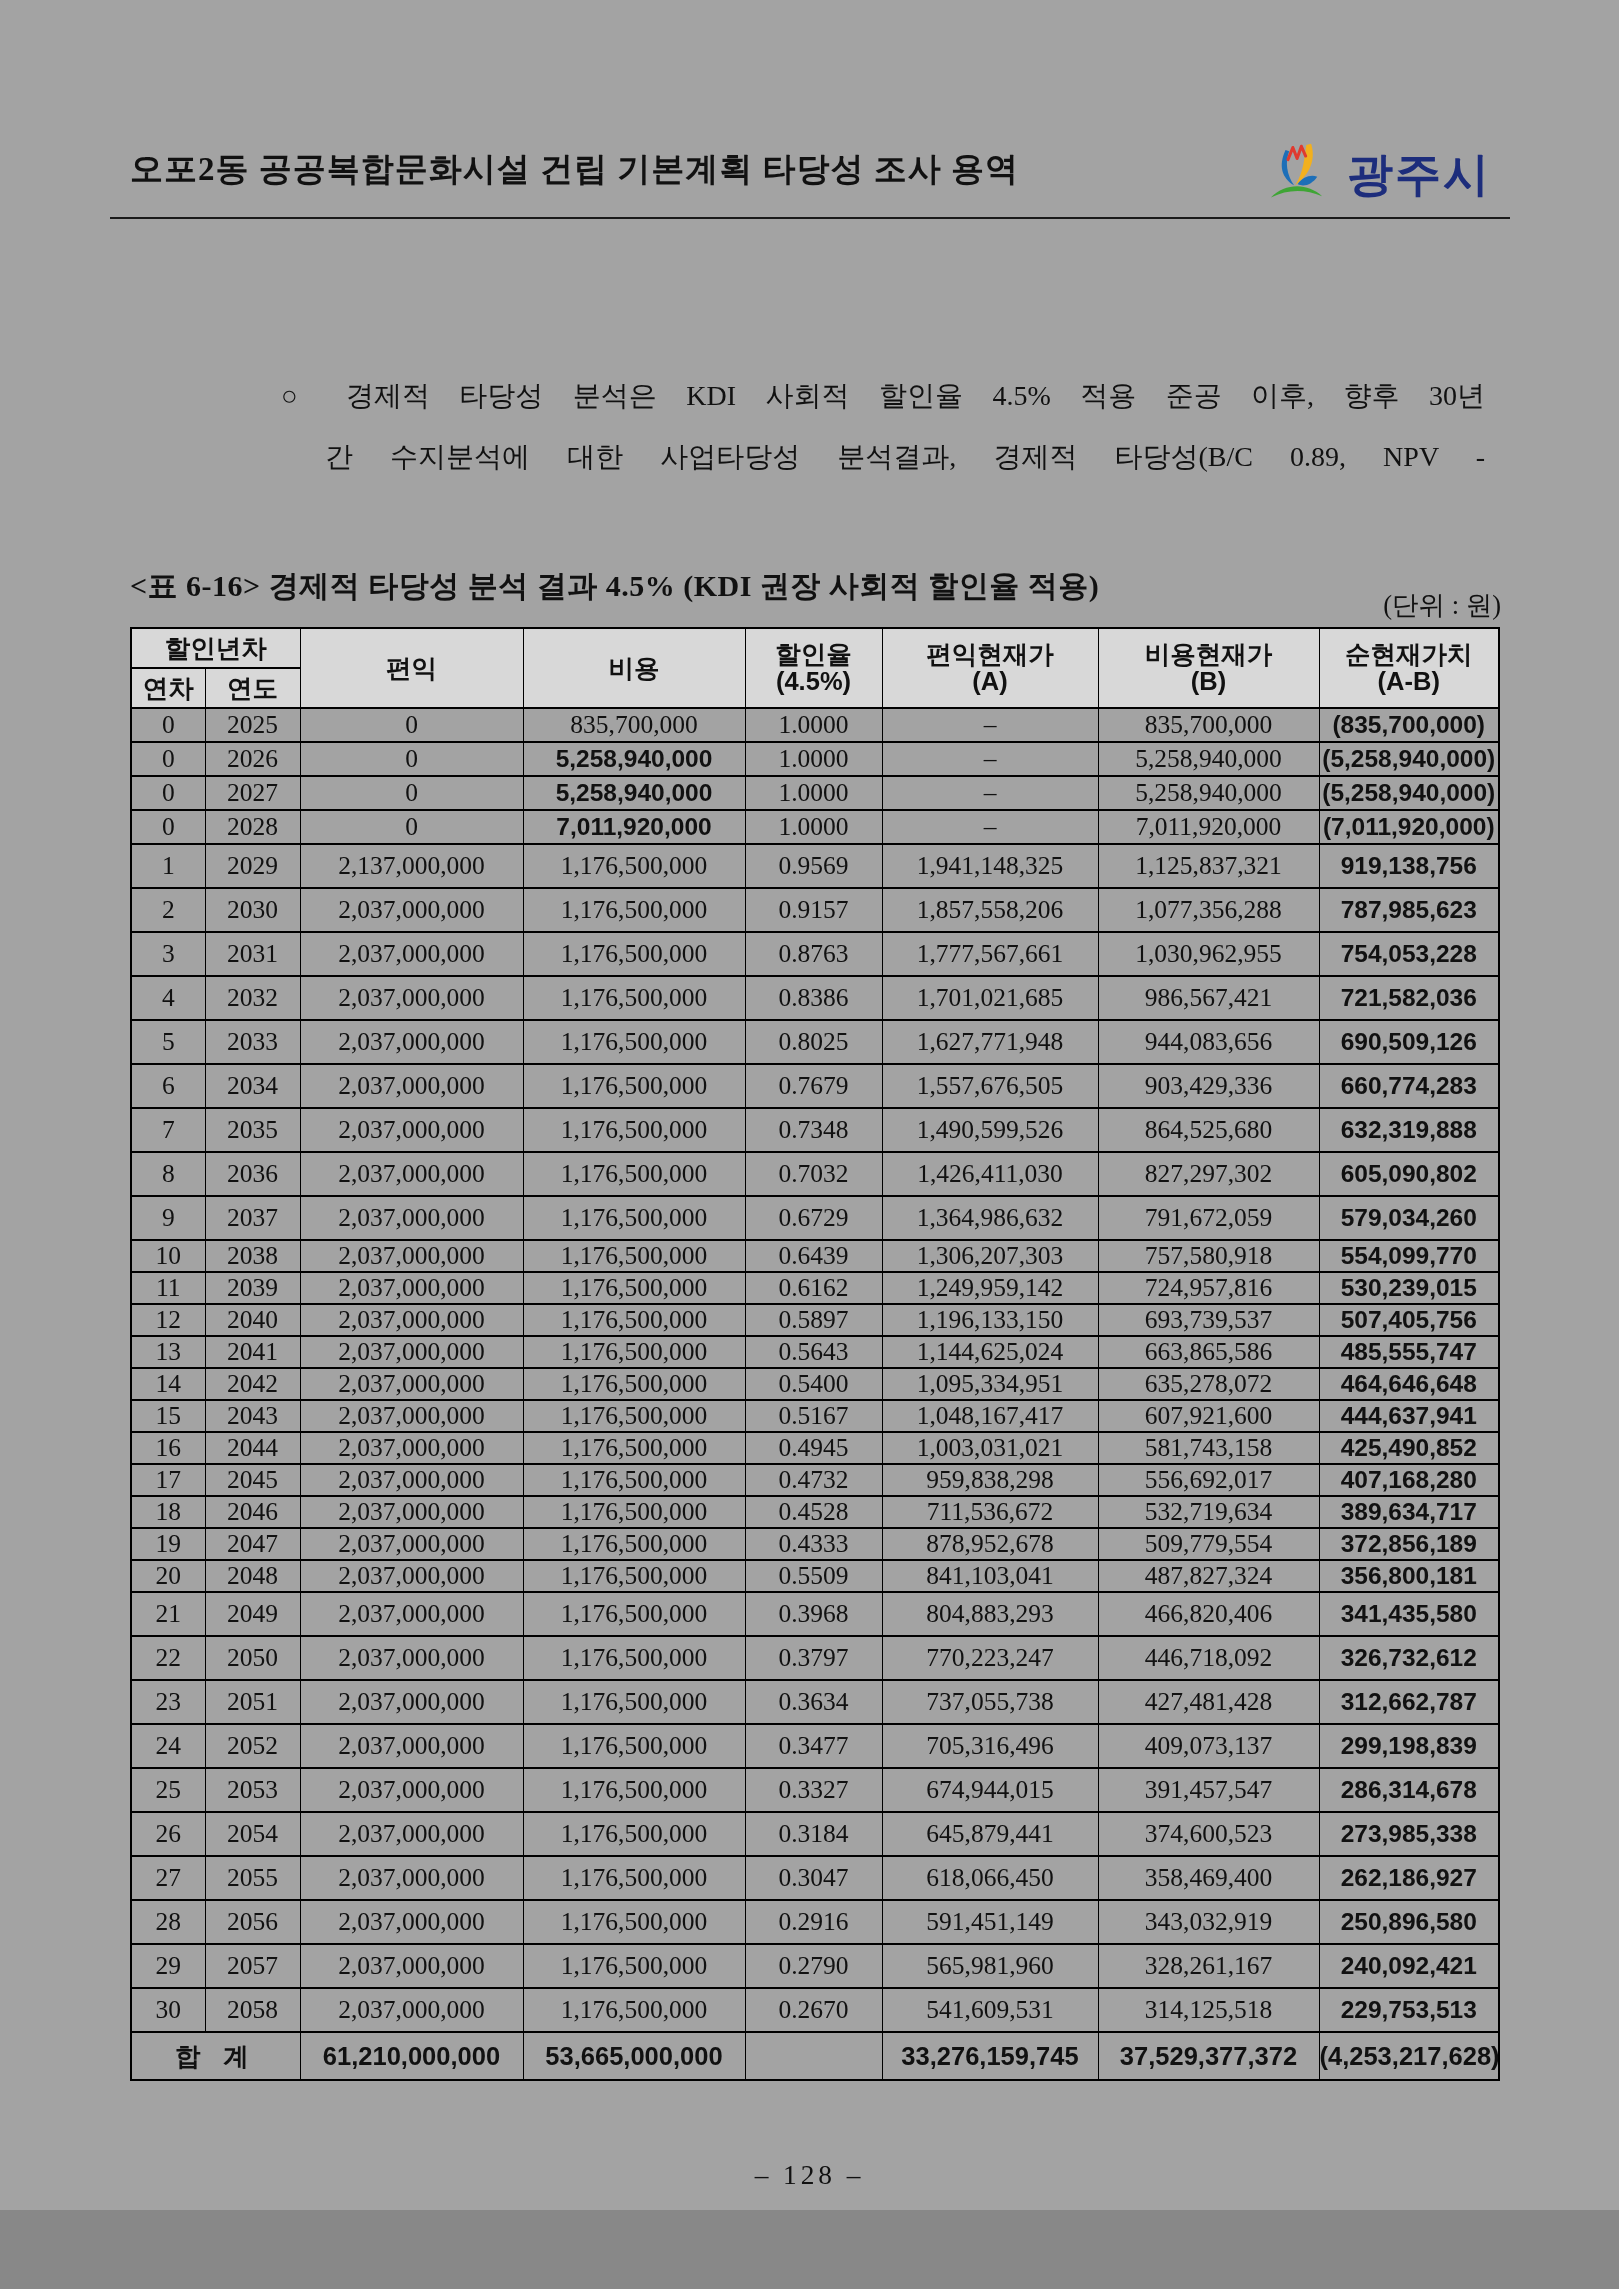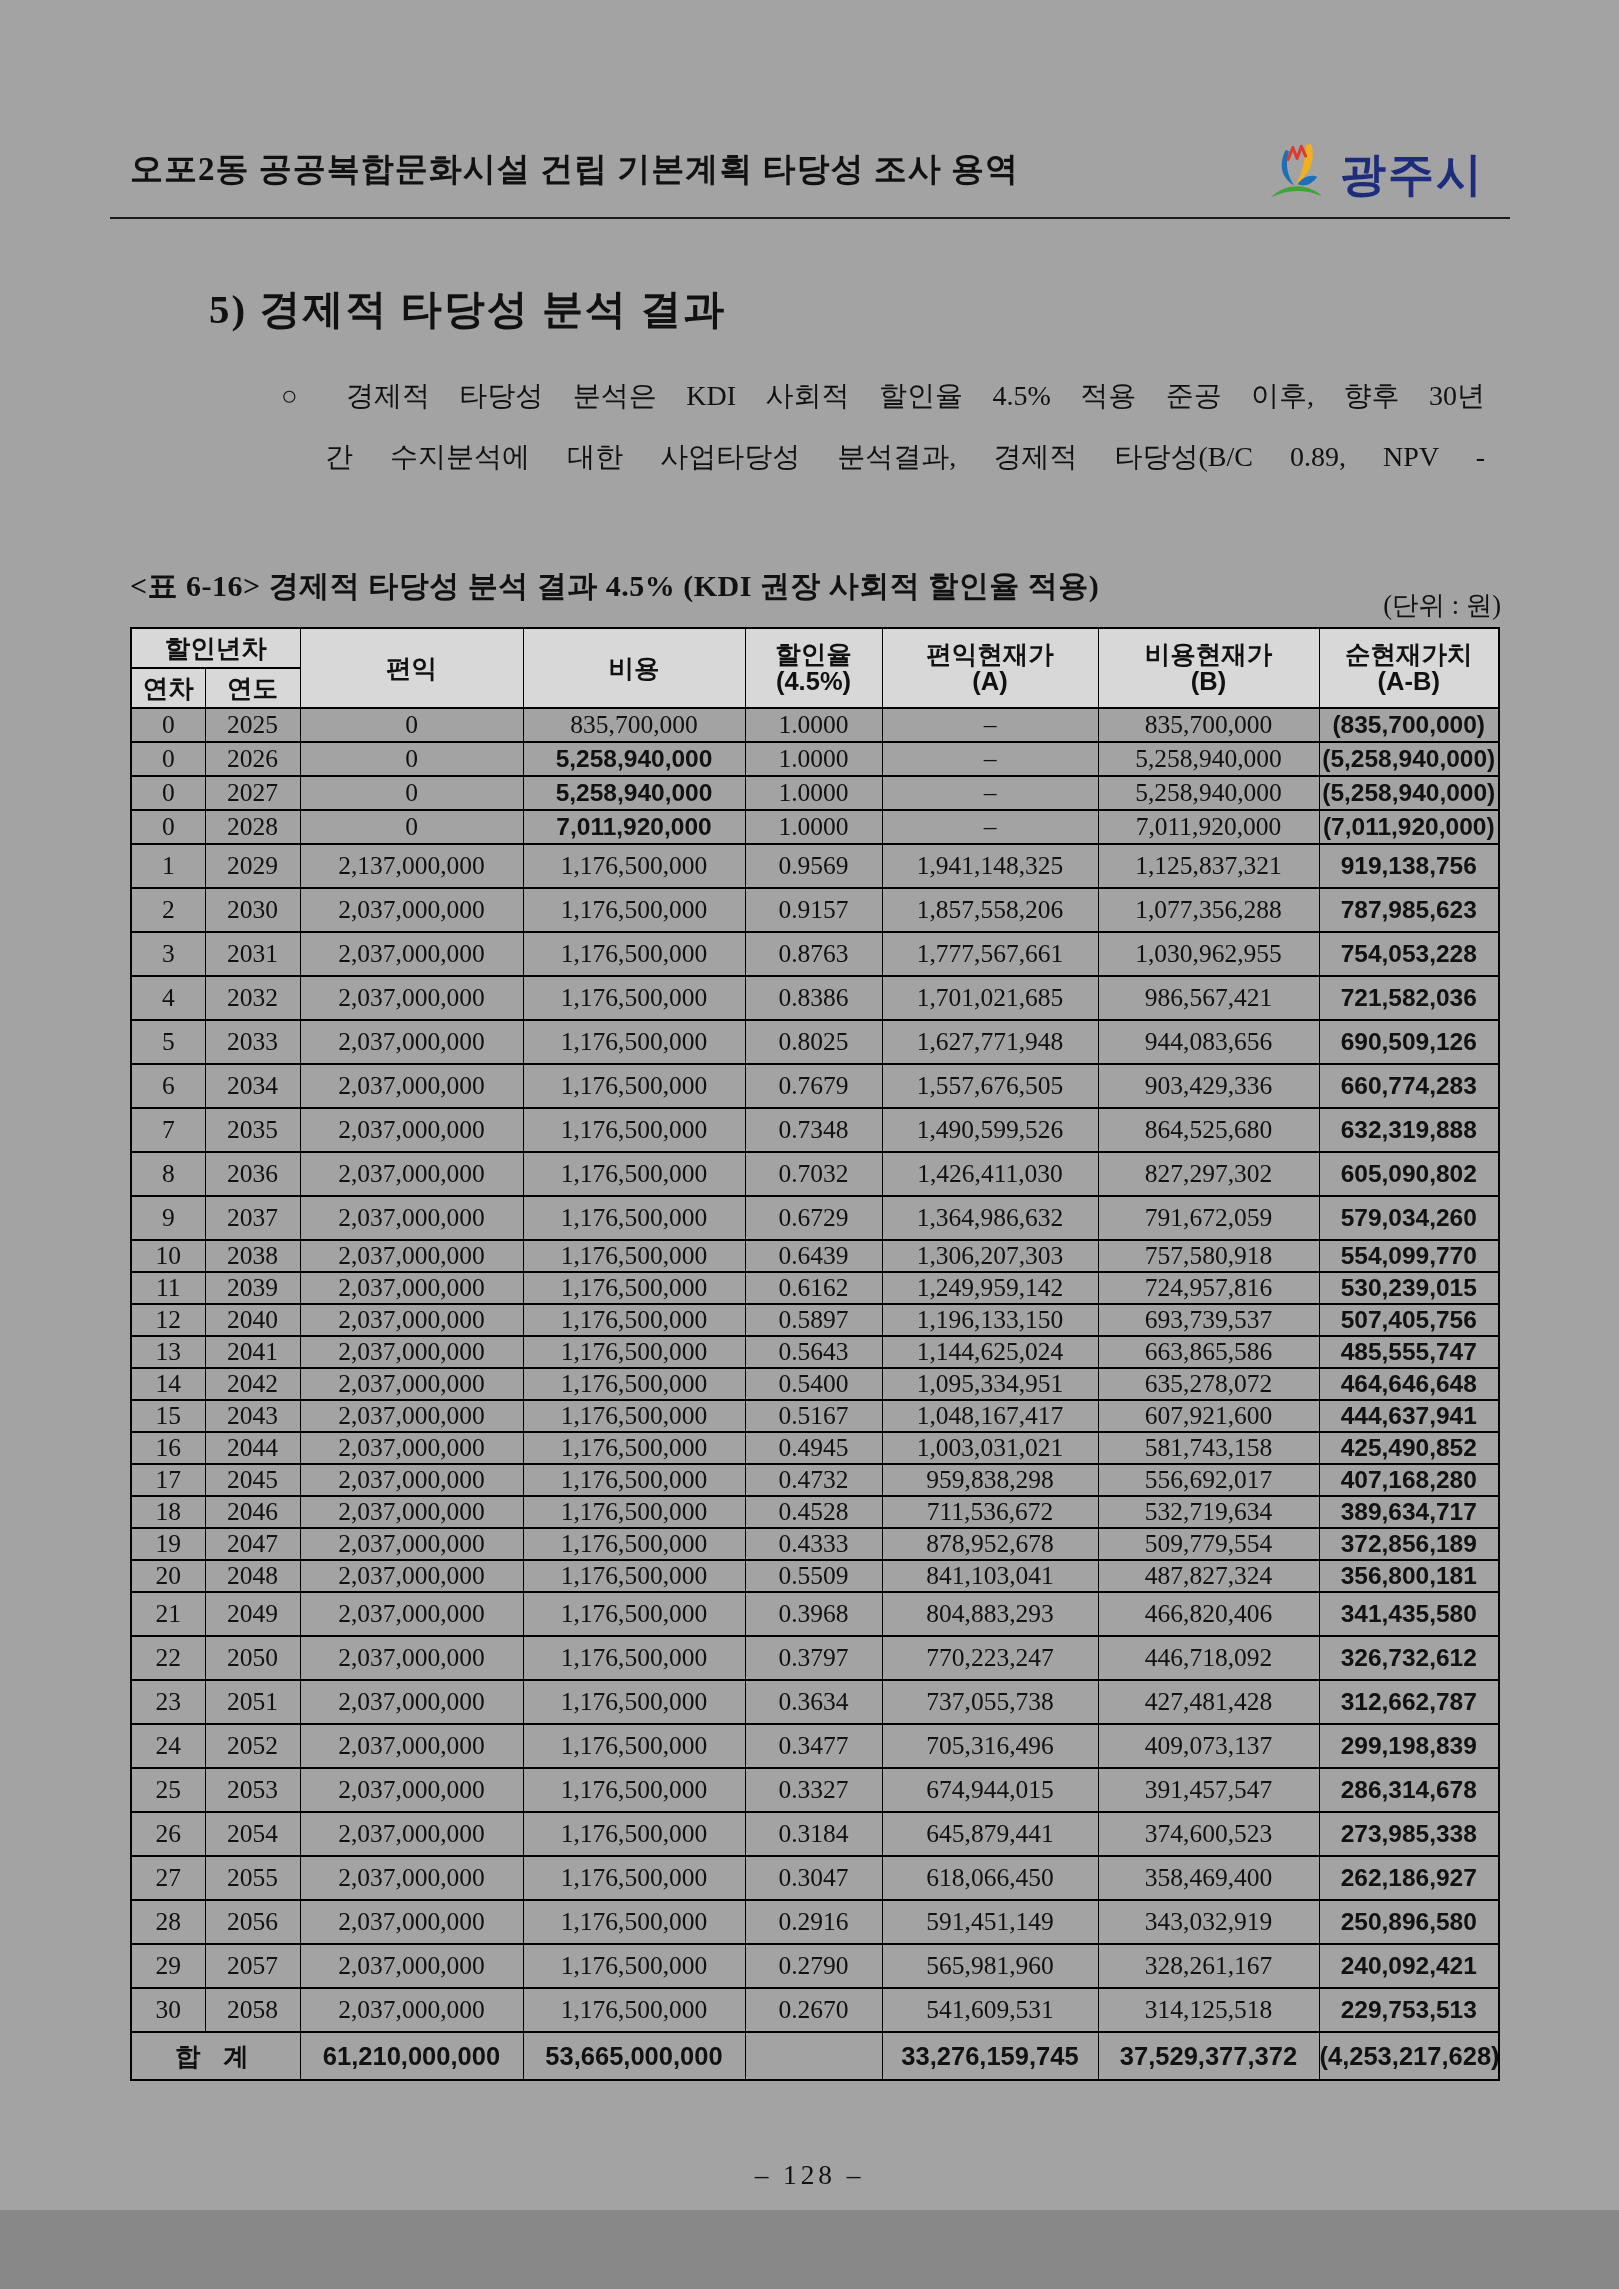--- a/index.html
+++ b/index.html
@@ -5,21 +5,21 @@
   html,body{margin:0;padding:0;background:#888;}
   .page{
     position:relative;width:1619px;height:2210px;background:#a3a3a3;
     font-family:"Liberation Serif","DejaVu Serif",serif;color:#111;overflow:hidden;
   }
   
   .doc-header-title{
     position:absolute;left:130px;top:147px;font-size:33px;font-weight:600;
     letter-spacing:1px;white-space:nowrap;
   }
-  .logo{position:absolute;left:1266px;top:137px;display:flex;align-items:center;gap:13px;}
+  .logo{position:absolute;left:1266px;top:137px;display:flex;align-items:center;gap:20px;}
   .logo-text{
     font-family:"Liberation Sans","DejaVu Sans",sans-serif;
     font-size:46px;font-weight:bold;color:#1d2d7c;letter-spacing:2px;white-space:nowrap;
   }
   .header-rule{position:absolute;left:110px;top:217px;width:1400px;border-top:2.9px solid #1a1a1a;}
   
   .section-title{
     position:absolute;left:209px;top:282px;font-size:41px;font-weight:bold;
     letter-spacing:2px;white-space:nowrap;
   }
@@ -78,21 +78,20 @@
         <path d="M52,74 C60,62 74,58 84,62 C76,74 62,80 52,74 Z" fill="#1d6fb8"></path>
         <path d="M8,96 C32,72 68,72 92,94 C64,82 36,82 8,96 Z" fill="#3fa535"></path>
         <polyline points="36,34 44,14 51,32 58,12 65,28" fill="none" stroke="#e03a2f" stroke-width="5" stroke-linecap="round" stroke-linejoin="round"></polyline>
       </svg>
     </span>
     <span class="logo-text">광주시</span>
   </div>
 
   <div class="header-rule"></div>
 
-  <div class="section-title">5) 경제적 타당성 분석 결과</div>
 
   <div class="paragraph">
     <div class="p-line p-just">○ 경제적 타당성 분석은 KDI 사회적 할인율 4.5% 적용 준공 이후, 향후 30년</div>
     <div class="p-line p-just p-indent">간 수지분석에 대한 사업타당성 분석결과, 경제적 타당성(B/C 0.89, NPV -</div>
   </div>
 
   <div class="table-caption">&lt;표 6-16&gt; 경제적 타당성 분석 결과 4.5% (KDI 권장 사회적 할인율 적용)</div>
   <div class="unit-note">(단위 : 원)</div>
 
   <table class="ftable">

